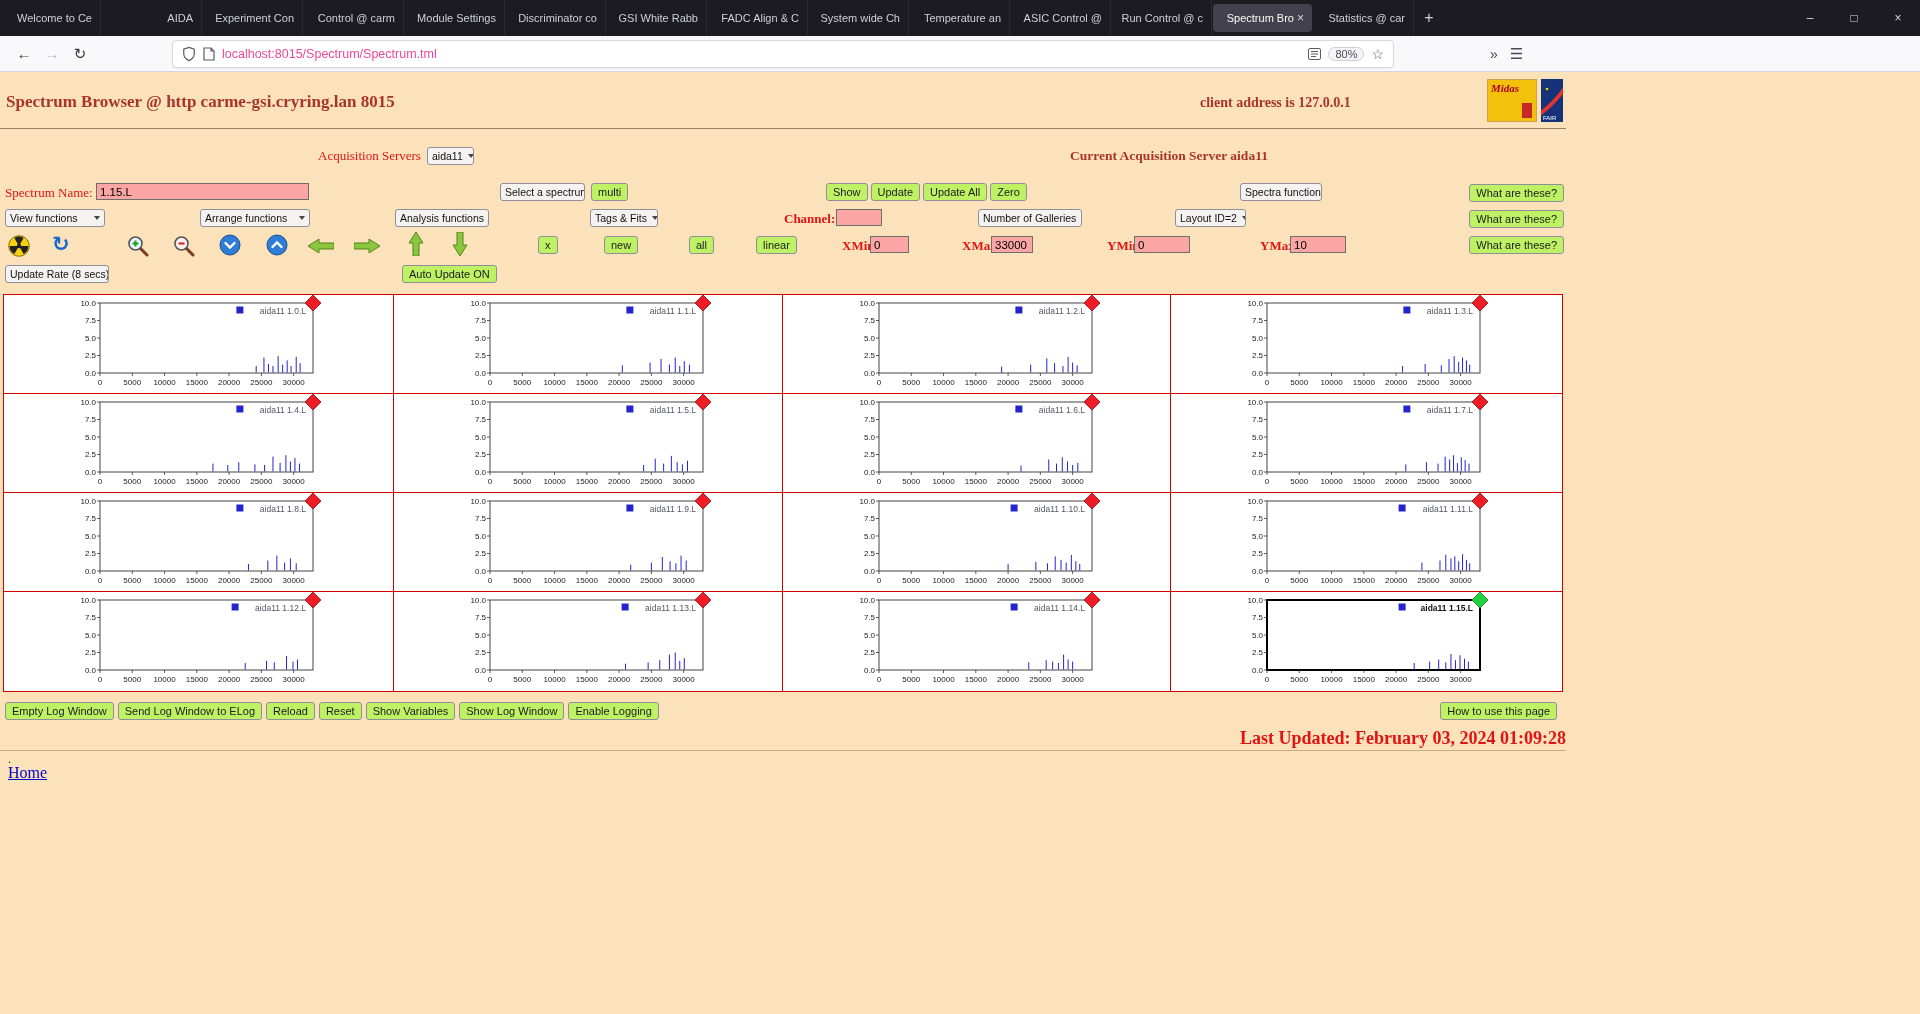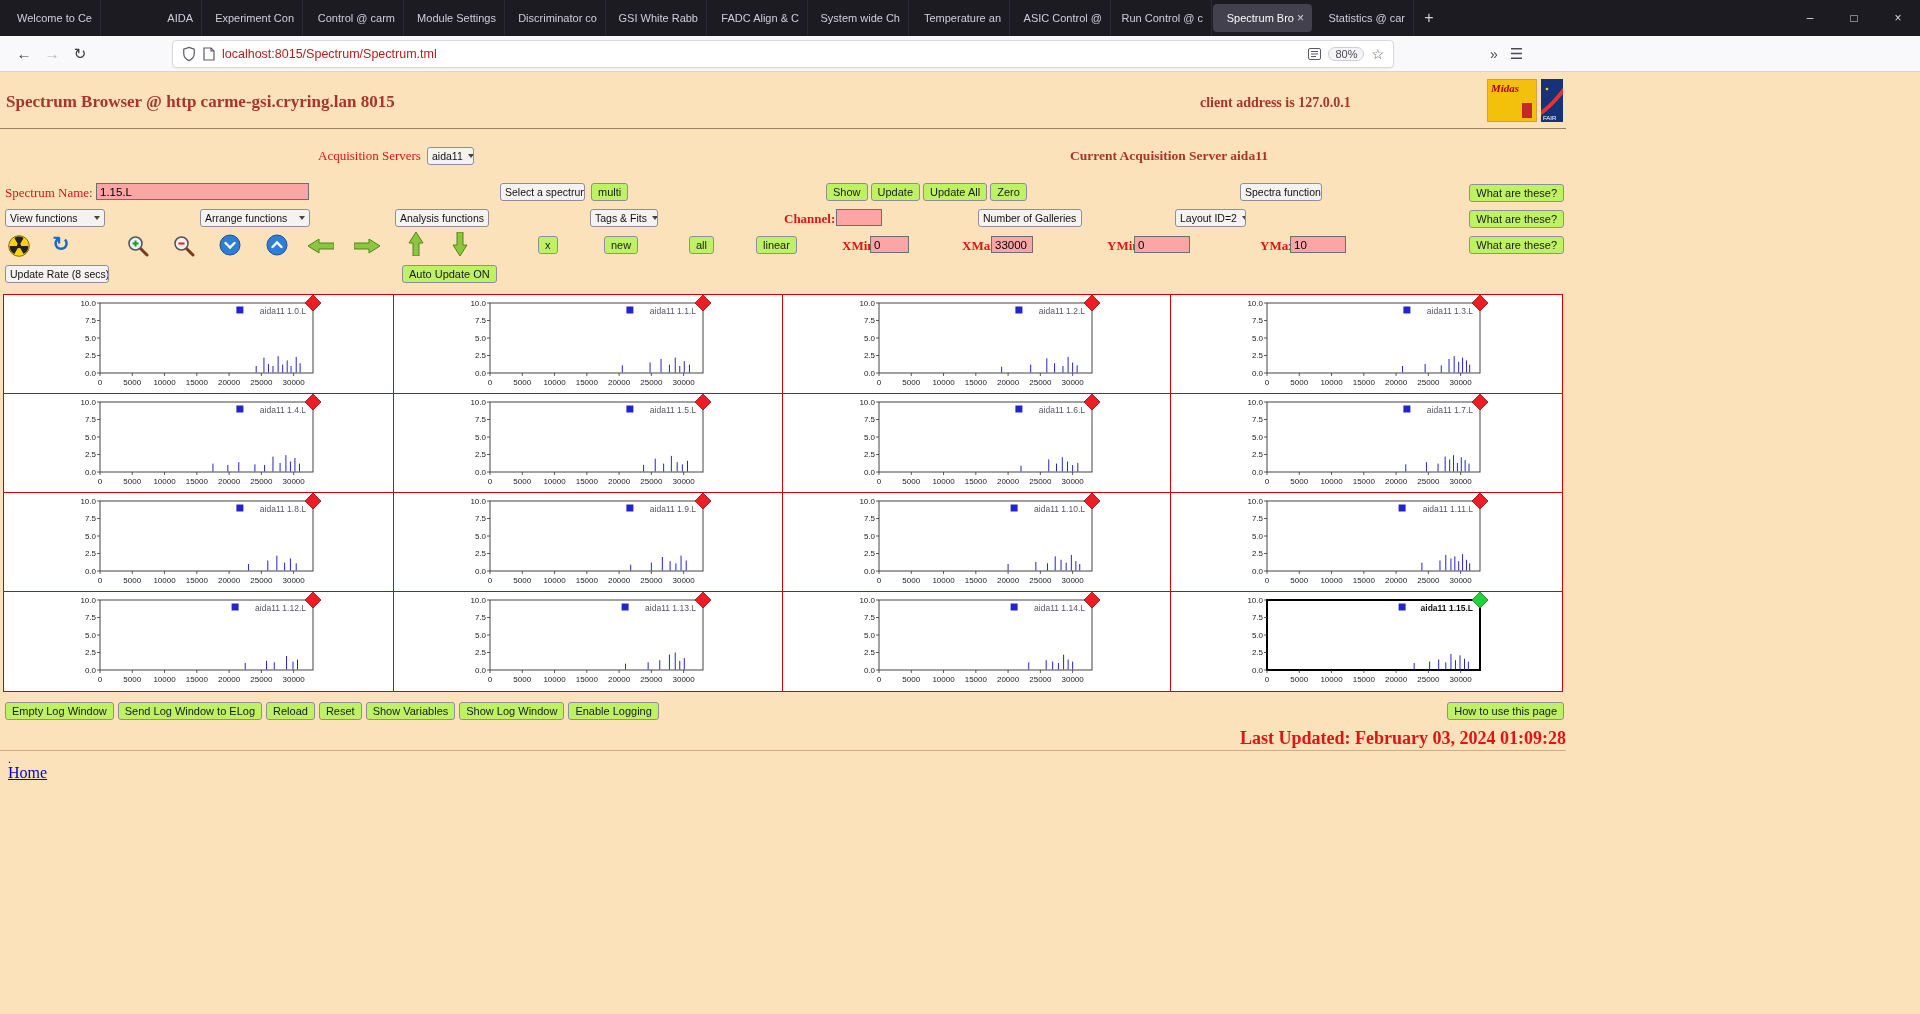--- a/index.html
+++ b/index.html
@@ -21,21 +21,21 @@
   .win-btn { width:44px; height:36px; display:flex; align-items:center; justify-content:center;
              font-size:12px; color:#d8d8de; }
 
   #navbar { height:36px; background:#f9f9fb; border-bottom:1px solid #d4d4dc;
             display:flex; align-items:center; padding:0 10px; color:#45454d; }
   .nav-icon { width:28px; text-align:center; font-size:15px; color:#3a3a41; }
   .nav-icon.disabled { color:#b4b4bc; }
   #urlbar { margin-left:78px; width:1222px; height:28px; background:#fff;
             border:1px solid #d8d8df; border-radius:4px; display:flex; align-items:center;
             padding:0 9px; gap:7px; box-shadow:0 1px 2px rgba(0,0,0,.06); }
-  #url-text { font-size:12.5px; color:#b91c1c; white-space:nowrap; }
+  #url-text { font-size:12.5px; color:#ec4899; white-space:nowrap; }
   .urlspacer { flex:1; }
   .zoom-pill { font-size:11px; border:1px solid #cfcfd8; border-radius:9px; padding:0 6px;
                color:#4a4a52; background:#f5f5f7; }
   .star { font-size:14px; color:#5b5b66; }
   #overflow-btn { margin-left:96px; font-size:14px; color:#4a4a52; }
   #menu-btn { margin-left:12px; font-size:15px; color:#4a4a52; }
 
   
   #page { position:relative; width:1920px; height:942px; background:#fbe2ba;
           font-family:"Liberation Serif",serif; }
@@ -923,21 +923,21 @@
 
   <div id="log-buttons">
         <button class="btn">Empty Log Window</button>
         <button class="btn">Send Log Window to ELog</button>
         <button class="btn">Reload</button>
         <button class="btn">Reset</button>
         <button class="btn">Show Variables</button>
         <button class="btn">Show Log Window</button>
         <button class="btn">Enable Logging</button>
       </div>
-  <button class="btn abs" style="right:2px;top:630px">How to use this page</button>
+  <button class="btn abs" style="right:9px;top:630px">How to use this page</button>
 
   <span class="abs b red" style="right:0;top:656px;font-size:18px">Last Updated: February 03, 2024 01:09:28</span>
   <div class="abs rule" style="left:0;top:678px;width:1566px;border-top-color:#c9ab85"></div>
   <span class="abs" style="left:8px;top:680px;font-size:12px;color:#222">.</span>
   <a class="link abs" style="left:8px;top:692px" href="#">Home</a>
 
 </div>
 </div>
 
 </body></html>

